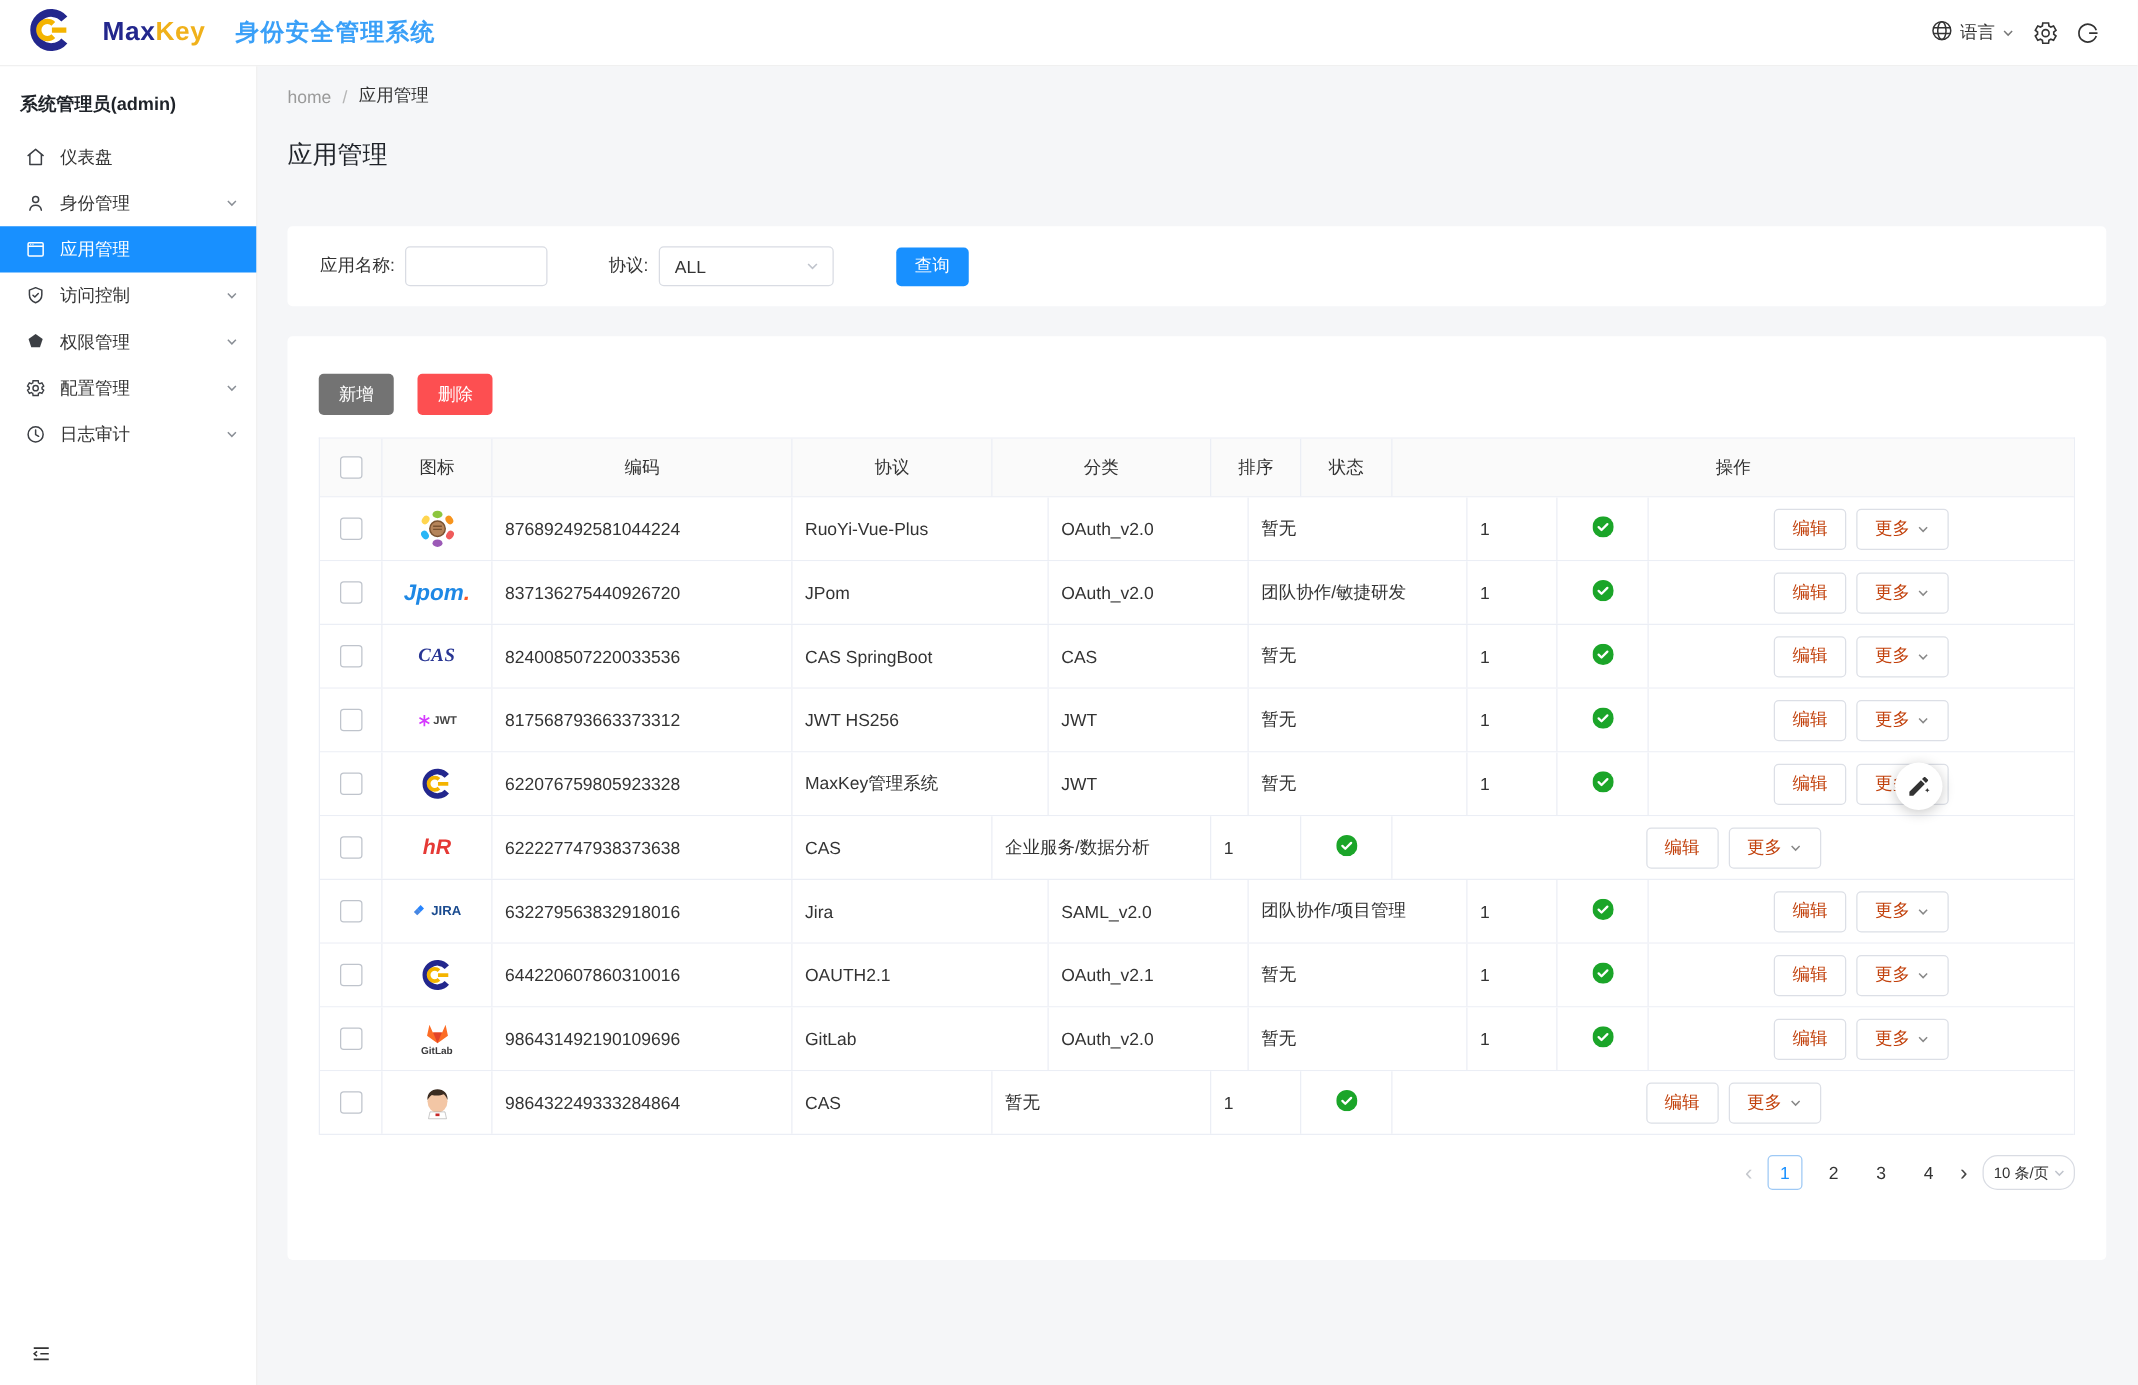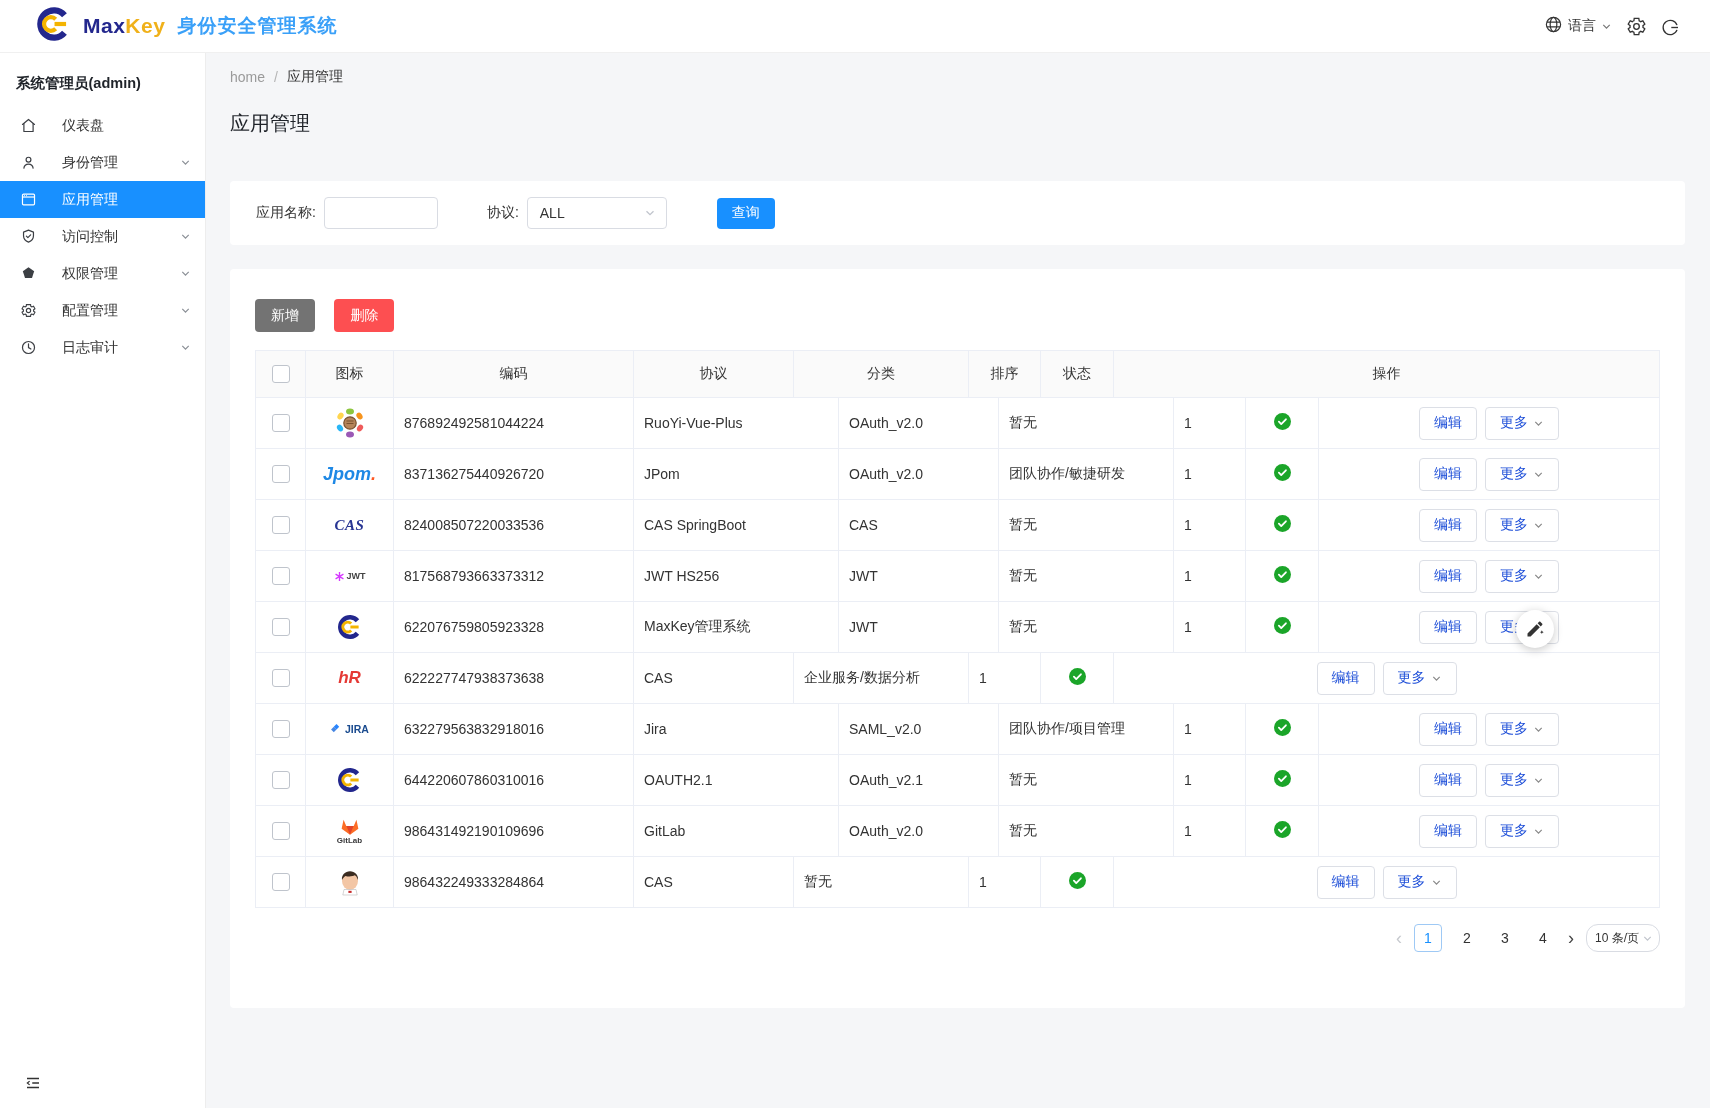--- a/index.html
+++ b/index.html
@@ -4,32 +4,32 @@
 <style>
   html,body{margin:0;padding:0;}
   body{
     width:1710px;height:1108px;position:relative;overflow:hidden;
     font-family:"Liberation Sans","DejaVu Sans",sans-serif;
     background:#f5f6f8;color:#303133;
   }
   
   .topbar{position:absolute;left:0;top:0;width:1710px;height:52px;background:#fff;
     border-bottom:1px solid #f0f0f0;display:flex;align-items:center;z-index:5;}
-  .brand{display:flex;align-items:center;padding-left:33px;gap:8px;}
+  .brand{display:flex;align-items:center;padding-left:20px;gap:20px;}
   .brand-name{font-size:21px;font-weight:800;letter-spacing:.5px;}
   .brand-name .p1{color:#23278d;} .brand-name .p2{color:#f0b11a;}
   .brand-sub{font-size:19px;font-weight:700;color:#3aa0f8;letter-spacing:1px;margin-left:4px;}
-  .topbar-right{margin-left:auto;display:flex;align-items:flex-end;gap:14px;padding-right:30px;}
+  .topbar-right{margin-left:auto;display:flex;align-items:center;gap:14px;padding-right:30px;}
   .lang-group{display:flex;align-items:center;gap:5px;font-size:14px;color:#333;cursor:pointer;}
   .tb-icon{display:flex;align-items:center;cursor:pointer;}
   
   .sidebar{position:absolute;left:0;top:52px;bottom:0;width:205px;background:#fff;
     border-right:1px solid #ededed;z-index:4;}
   .side-user{padding:22px 16px 14px 16px;font-size:14.5px;font-weight:700;color:#1f2329;}
-  .menu-item{height:37px;display:flex;align-items:center;padding:0 14px 0 20px;gap:25px;
+  .menu-item{height:37px;display:flex;align-items:center;padding:0 14px 0 20px;gap:11px;
     font-size:14px;color:#333;cursor:pointer;}
   .menu-item .mi-icon{display:flex;align-items:center;color:#3c3f44;}
   .menu-item .mi-label{flex:1;}
   .menu-item .mi-chevron{display:flex;align-items:center;}
   .menu-item.active{background:#1890ff;color:#fff;}
   .menu-item.active .mi-icon{color:#fff;}
   .menu-item.active .mi-chevron svg path{stroke:#fff;}
   .side-collapse{position:absolute;left:24px;bottom:16px;cursor:pointer;display:flex;}
   
   .main{position:absolute;left:205px;top:52px;right:0;bottom:0;background:#f5f6f8;
@@ -61,21 +61,21 @@
   .th,.td{display:flex;align-items:center;justify-content:center;box-sizing:border-box;
     border-right:1px solid #ebeef5;color:#333;}
   .th:last-child,.td:last-child{border-right:none;}
   .td.left{justify-content:flex-start;padding:0 10px;}
   .c-cb{width:50px;} .c-icon{width:88px;} .c-code{width:240px;} .c-name{width:205px;}
   .c-proto{width:160px;} .c-cat{width:175px;} .c-sort{width:72px;} .c-status{width:73px;}
   .c-ops{flex:1;gap:8px;}
   .cb{width:16px;height:16px;border:1px solid #bfc4cc;border-radius:3px;background:#fff;
     display:inline-block;cursor:pointer;}
   .btn-plain{height:33px;background:#fff;border:1px solid #dcdfe6;border-radius:4px;
-    color:#1d4ed8;font-size:14px;padding:0 14px;cursor:pointer;display:inline-flex;
+    color:#c2410c;font-size:14px;padding:0 14px;cursor:pointer;display:inline-flex;
     align-items:center;gap:5px;font-family:inherit;}
   
   .app-icon{display:flex;align-items:center;justify-content:center;}
   .logo-jpom{font-style:italic;font-weight:700;font-size:18px;color:#1e88e5;}
   .logo-jpom span{color:#ff5722;}
   .logo-cas{font-style:italic;font-weight:900;font-size:15px;color:#283593;
     font-family:"Liberation Serif",serif;letter-spacing:.5px;}
   .logo-jwt{display:flex;align-items:center;gap:2px;font-weight:700;font-size:9px;color:#444;}
   .logo-hr{font-style:italic;font-weight:800;font-size:17px;color:#e53935;}
   .logo-jira{display:flex;align-items:center;gap:2px;font-weight:800;font-size:10.5px;color:#1a4b8f;}

